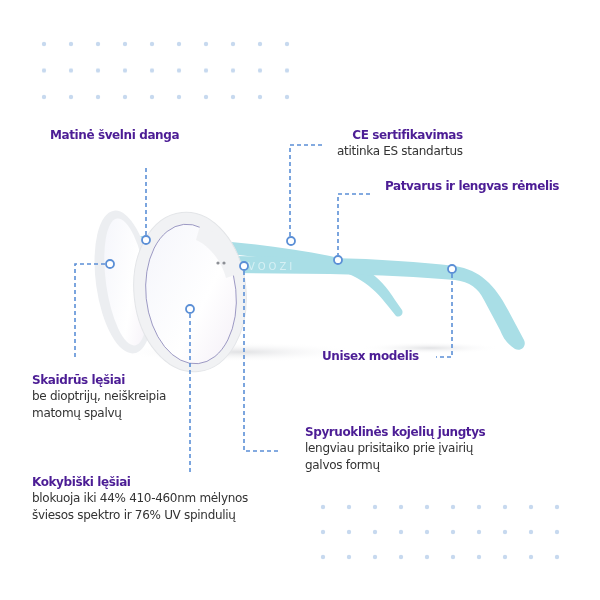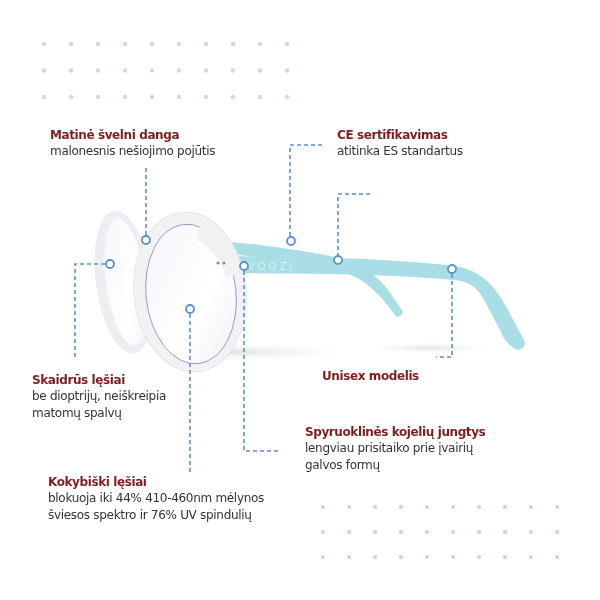--- a/index.html
+++ b/index.html
@@ -1,20 +1,20 @@
 <!DOCTYPE html>
 <html><head>
 <meta charset="utf-8">
 <style>
   html, body { margin:0; padding:0; background:#ffffff; }
   body { width:600px; height:600px; position:relative; overflow:hidden; font-family:"DejaVu Sans", sans-serif; color:#1a1a1a; }
   .stage { position:absolute; left:0; top:0; width:600px; height:600px; }
   svg.art { position:absolute; left:0; top:0; width:600px; height:600px; }
   .feature { position:absolute; }
-  .feature .title { font-weight:bold; font-size:12px; letter-spacing:-0.4px; color:#7f1d1d; line-height:16px; white-space:nowrap; }
+  .feature .title { font-weight:bold; font-size:12px; letter-spacing:-0.4px; color:#4c1d95; line-height:16px; white-space:nowrap; }
   .feature .desc { font-size:12px; color:#333; line-height:17px; letter-spacing:-0.3px; white-space:nowrap; }
   .feature .desc span { display:block; }
 </style>
 </head>
 <body>
 
 <div class="stage">
 
   <svg class="art" viewBox="0 0 600 600">
     <defs>
@@ -91,58 +91,56 @@
       <circle cx="338" cy="260" r="4"></circle>
       <circle cx="452" cy="269" r="4"></circle>
       <circle cx="110" cy="264" r="4"></circle>
       <circle cx="244" cy="266" r="4"></circle>
       <circle cx="190" cy="309" r="4"></circle>
     </g>
   </svg>
 
   <div class="feature" style="left:50px; top:127px;">
     <div class="title">Matinė švelni danga</div>
-    <div class="desc">
-      <span>malonesnis nešiojimo pojūtis</span>
-    </div>
   </div>
 
-  <div class="feature" style="left:337px; top:127px;">
+  <div class="feature" style="left:337px; top:127px;text-align:right;">
     <div class="title">CE sertifikavimas</div>
     <div class="desc">
       <span>atitinka ES standartus</span>
     </div>
   </div>
 
   <div class="feature" style="left:385px; top:178px;">
+    <div class="title">Patvarus ir lengvas rėmelis</div>
     <div class="desc">
     </div>
   </div>
 
-  <div class="feature" style="left:322px; top:348px;margin-top:20px;">
+  <div class="feature" style="left:322px; top:348px;">
     <div class="title">Unisex  modelis</div>
   </div>
 
   <div class="feature" style="left:305px; top:424px;">
     <div class="title">Spyruoklinės kojelių jungtys</div>
     <div class="desc">
       <span>lengviau prisitaiko prie įvairių</span>
       <span>galvos formų</span>
     </div>
   </div>
 
   <div class="feature" style="left:32px; top:372px;">
     <div class="title">Skaidrūs lęšiai</div>
     <div class="desc">
       <span>be dioptrijų, neiškreipia</span>
       <span>matomų spalvų</span>
     </div>
   </div>
 
-  <div class="feature" style="left:48px; top:474px;">
+  <div class="feature" style="left:32px; top:474px;">
     <div class="title">Kokybiški lęšiai</div>
     <div class="desc">
       <span>blokuoja iki 44% 410-460nm mėlynos</span>
       <span>šviesos spektro ir 76% UV spindulių</span>
     </div>
   </div>
 
 </div>
 
 </body></html>

